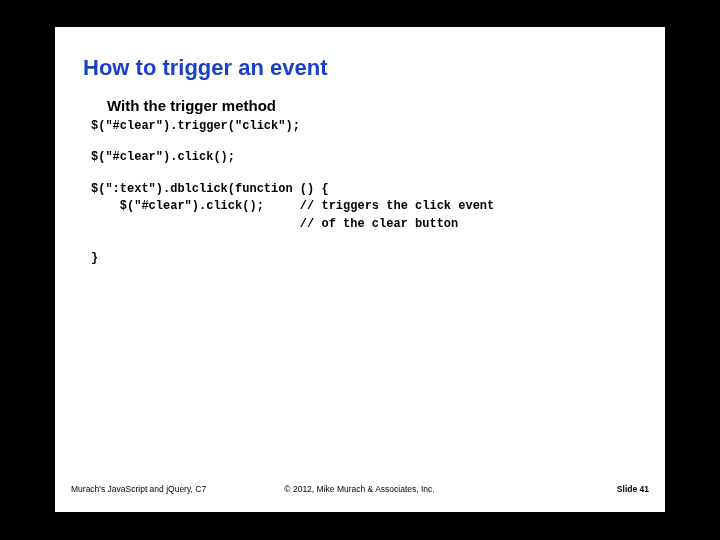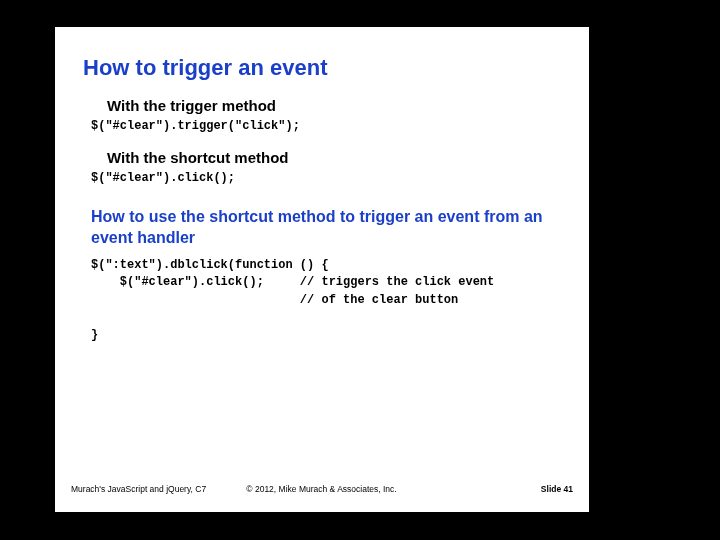--- a/index.html
+++ b/index.html
@@ -8,21 +8,21 @@
     width: 720px;
     height: 540px;
     background: #000;
     font-family: Arial, Helvetica, sans-serif;
     overflow: hidden;
   }
   .slide {
     position: absolute;
     left: 55px;
     top: 27px;
-    width: 534px;
+    width: 610px;
     height: 485px;
     background: #fff;
     box-sizing: border-box;
   }
   .content {
     padding: 28px 28px 0 28px;
   }
   .title {
     color: #1a3fc9;
     font-size: 22px;
@@ -82,25 +82,22 @@
 <body>
 
 <div class="slide">
   <div class="content">
 
     <h1 class="title">How to trigger an event</h1>
 
     <div class="subhead">With the trigger method</div>
     <div class="codeblock">$("#clear").trigger("click");</div>
 
-    <div class="subhead">With the shortcut method</div>
     <div class="codeblock">$("#clear").click();</div>
 
-    <div class="subhead-blue">How to use the shortcut method
-to trigger an event from an event handler</div>
     <div class="codeblock">$(":text").dblclick(function () {
     $("#clear").click();     // triggers the click event
                              // of the clear button
 
 }</div>
 
   </div>
 
   <div class="footer">
     <div class="footer-left">Murach's JavaScript and jQuery, C7</div>

